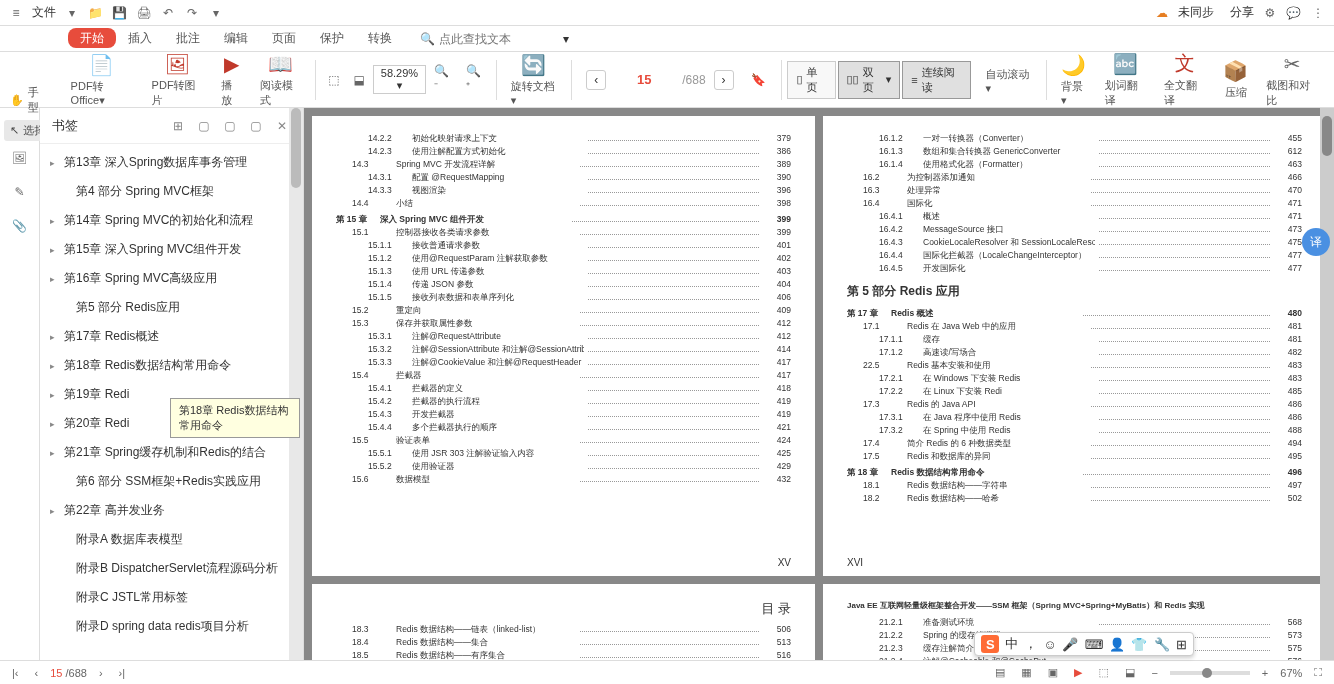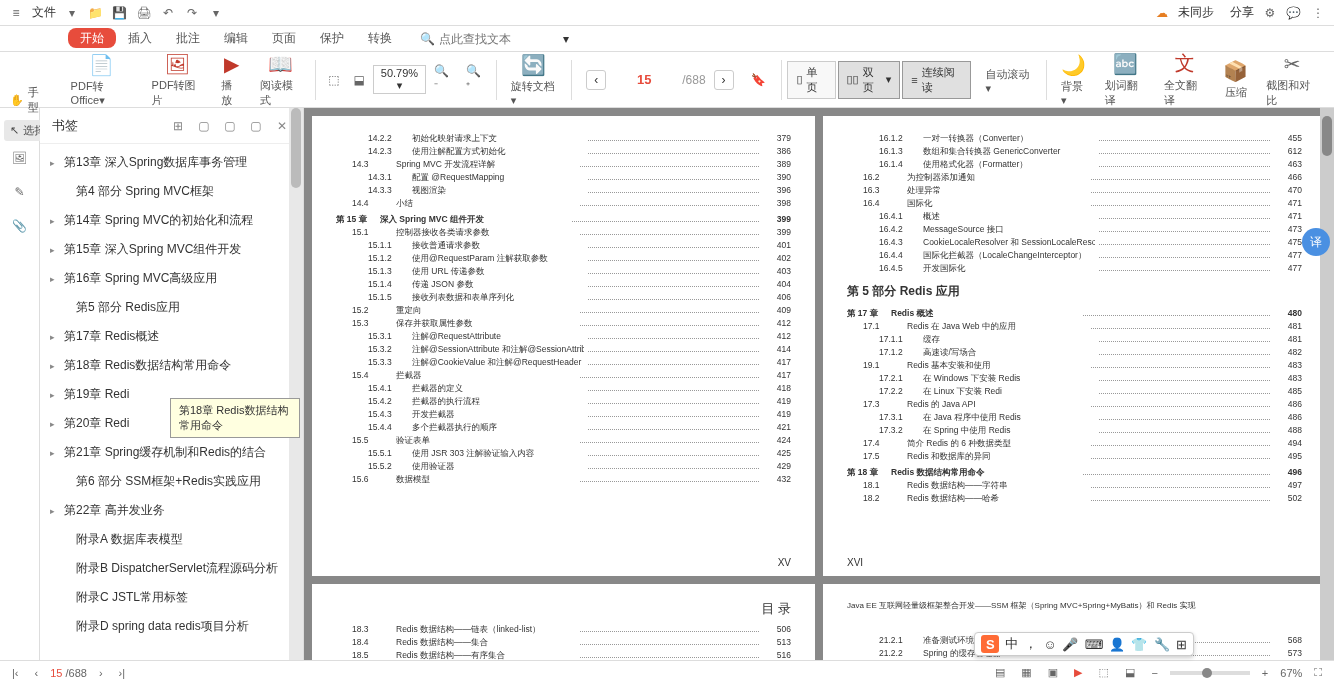--- a/index.html
+++ b/index.html
@@ -117,21 +117,21 @@
       <span class="ic">▶</span>
       <span class="lbl">播放</span>
     </div>
   <div class="tool-grp">
       <span class="ic">📖</span>
       <span class="lbl">阅读模式</span>
     </div>
   <div class="tool-sep"></div>
   <span class="ic" style="padding:0 6px;color:#666">⬚</span>
   <span class="ic" style="padding:0 6px;color:#666">⬓</span>
-  <div class="zoom-box"><span>50.79%</span> ▾</div>
+  <div class="zoom-box"><span>58.29%</span> ▾</div>
   <span class="ic" style="padding:0 6px;color:#666">🔍⁻</span>
   <span class="ic" style="padding:0 6px;color:#666">🔍⁺</span>
   <div class="tool-sep"></div>
   <div class="tool-grp blue">
       <span class="ic">🔄</span>
       <span class="lbl"><span>旋转文档</span>▾</span>
     </div>
   <div class="tool-sep"></div>
   <div class="page-nav">
     <span class="nav-btn">‹</span>
@@ -471,21 +471,21 @@
             <span class="dots"></span>
             <span class="pg">481</span>
           </div>
           <div class="toc-line h3">
             <span class="num">17.1.2</span>
             <span class="txt">高速读/写场合</span>
             <span class="dots"></span>
             <span class="pg">482</span>
           </div>
           <div class="toc-line h2">
-            <span class="num">19.1</span>
+            <span class="num">22.5</span>
             <span class="txt">Redis 基本安装和使用</span>
             <span class="dots"></span>
             <span class="pg">483</span>
           </div>
           <div class="toc-line h3">
             <span class="num">17.2.1</span>
             <span class="txt">在 Windows 下安装 Redis</span>
             <span class="dots"></span>
             <span class="pg">483</span>
           </div>
@@ -568,21 +568,21 @@
             <span class="pg">516</span>
           </div>
           <div class="toc-line h3">
             <span class="num">18.5.1</span>
             <span class="txt">Redis 基础命令</span>
             <span class="pg">516</span>
           </div>
         </div>
     </div>
     <div class="page short">
-      <div style="font-size:8px;margin-bottom:24px;font-weight:normal">Java EE 互联网轻量级框架整合开发——SSM 框架（Spring MVC+Spring+MyBatis）和 Redis 实现</div>
+      <div style="font-size:8px;margin-bottom:6px;font-weight:bold">Java EE 互联网轻量级框架整合开发——SSM 框架（Spring MVC+Spring+MyBatis）和 Redis 实现</div>
       <div id="toc-br">
           <div class="toc-line h3">
             <span class="num">21.2.1</span>
             <span class="txt">准备测试环境</span>
             <span class="dots"></span>
             <span class="pg">568</span>
           </div>
           <div class="toc-line h3">
             <span class="num">21.2.2</span>
             <span class="txt">Spring 的缓存管理器</span>

